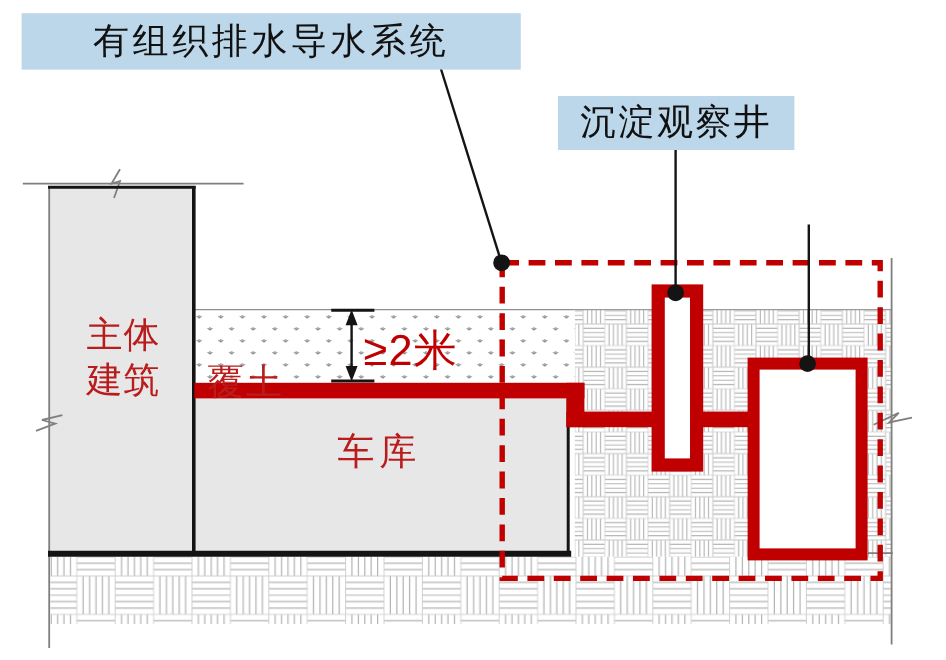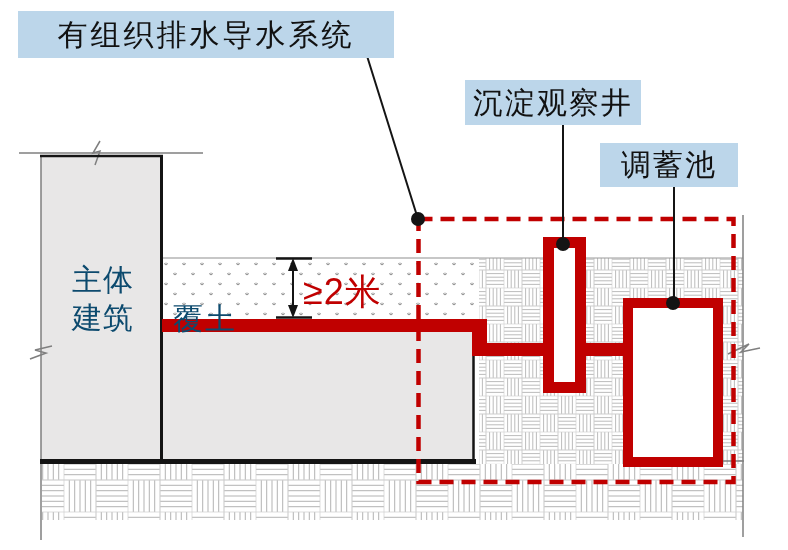--- a/index.html
+++ b/index.html
@@ -10,24 +10,24 @@
   .stage{
     position:relative;width:788px;height:550px;background:#fff;overflow:hidden;
     font-family:"Liberation Sans", sans-serif;color:var(--ink);
   }
   .stage svg.layer{position:absolute;left:0;top:0;}
   .callout{
     position:absolute;display:flex;align-items:center;justify-content:center;
     background:var(--label_bg);color:#111;letter-spacing:2px;line-height:1;
     font-size:30px;
   }
-  .callout.system{left:18px;top:11px;width:376px;height:47px;font-size:30px;letter-spacing:3px;}
-  .callout.well{left:465px;top:80px;width:176px;height:45px;}
+  .callout.system{left:18px;top:11px;width:416px;height:47px;font-size:30px;letter-spacing:3px;}
+  .callout.well{left:465px;top:80px;width:197px;height:45px;}
   .callout.tank{left:600px;top:143px;width:138px;height:44px;}
-  .part-label{position:absolute;color:#0c4a6e;line-height:1;white-space:nowrap;}
+  .part-label{position:absolute;color:#b91c1c;line-height:1;white-space:nowrap;}
   .lbl-building{left:71px;top:261px;width:64px;font-size:30px;line-height:38px;
     text-align:center;white-space:normal;letter-spacing:1px;}
   .lbl-soil{left:173px;top:272px;font-size:30px;letter-spacing:2px;margin-top:32px;}
   .lbl-garage{left:281px;top:361px;font-size:31px;letter-spacing:4px;}
   .lbl-dim{left:303px;top:274px;font-size:36px;color:var(--red);letter-spacing:1px;}
 </style>
 </head>
 <body>
 
 <div class="stage">
@@ -125,21 +125,19 @@
       <polygon points="293,318 288,305 298,305" fill="#141414"></polygon>
     </g>
   </svg>
 
   <div class="callout system">
     <span>有组织排水导水系统</span>
   </div>
   <div class="callout well">
     <span>沉淀观察井</span>
   </div>
-  <div class="callout tank">
-    <span>调蓄池</span>
-  </div>
 
   <div class="part-label lbl-building">主体建筑</div>
   <div class="part-label lbl-soil">覆土</div>
+  <div class="part-label lbl-garage">车库</div>
   <div class="part-label lbl-dim">≥2米</div>
 
 </div>
 
 </body></html>

